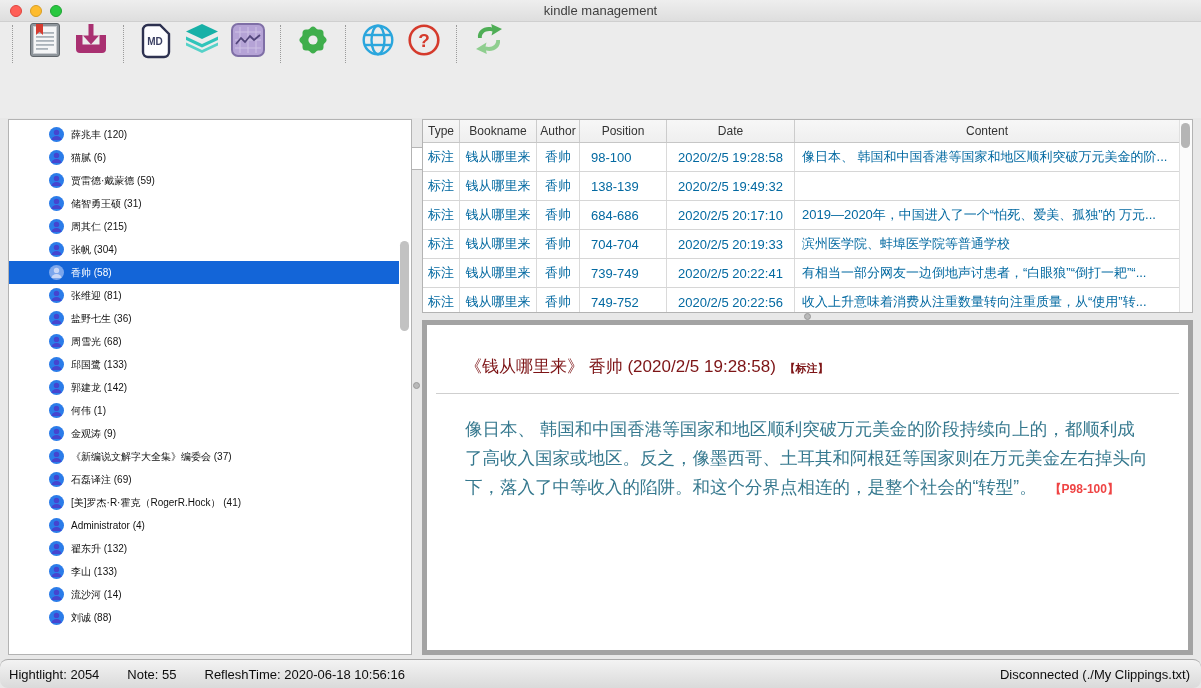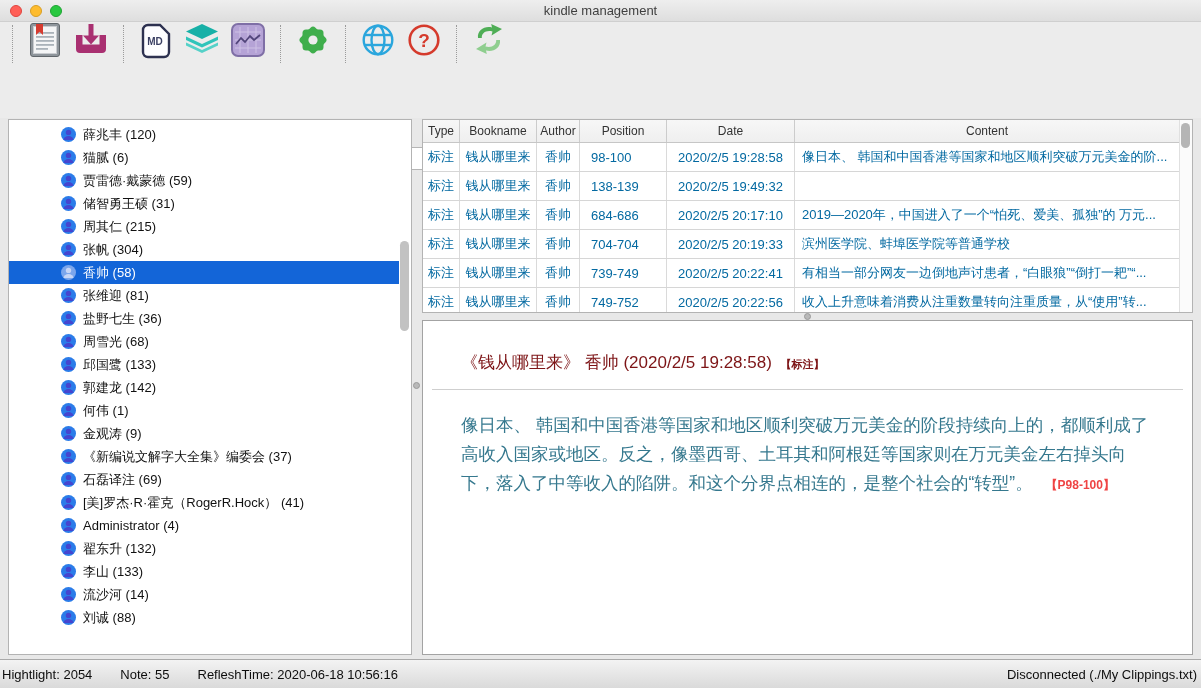--- a/index.html
+++ b/index.html
@@ -42,22 +42,22 @@
   .chev { width:0; height:0; border-left:4px solid transparent; border-right:4px solid transparent; }
   .chev.up { border-bottom:4px solid #fff; }
   .chev.down { border-top:4px solid #fff; }
   .search-btn { position:absolute; left:1161px; top:79px; width:31px; height:27px;
     background:linear-gradient(#fefefe,#ebebeb); border:1px solid #a9a9a9; border-radius:4px;
     display:flex; align-items:center; justify-content:center; }
   
   .sidebar-panel { position:absolute; left:8px; top:119px; width:404px; height:536px;
     background:#fff; border:1px solid #b3b3b3; overflow:hidden; }
   .s-list { padding-top:3px; }
-  .s-item { height:23px; display:flex; align-items:center; padding-left:52px; gap:7px;
-    font-size:13px; color:#111; white-space:nowrap; width:390px; }
+  .s-item { height:23px; display:flex; align-items:center; padding-left:40px; gap:7px;
+    font-size:10px; color:#111; white-space:nowrap; width:390px; }
   .s-item.selected { background:#1365d8; color:#ffffff; }
   .p-ic { width:15px; height:15px; display:inline-flex; flex:0 0 15px; }
   .pc { fill:#2b7ce9; } .pp { fill:#4545cf; }
   .s-item.selected .pc { fill:#7ba6ec; } .s-item.selected .pp { fill:#c7d6f6; }
   .sb-thumb { position:absolute; right:2px; top:121px; width:9px; height:90px;
     background:#c2c2c2; border-radius:5px; }
   
   .dimple { position:absolute; width:7px; height:7px; border-radius:50%;
     background:#b9b9b9; border:1px solid #9a9a9a; }
   .dimple.v { left:413px; top:382px; }
@@ -77,30 +77,30 @@
   .t-row .c { font-size:13px; color:#0369a1; display:flex; align-items:center;
     border-right:1px solid #dadada; height:100%; white-space:nowrap; overflow:hidden; }
   .w-type{ width:37px; justify-content:center; }
   .w-book{ width:77px; justify-content:center; }
   .w-auth{ width:43px; justify-content:center; }
   .w-pos { width:87px; padding-left:11px; }
   .w-date{ width:128px; justify-content:center; }
   .w-cont{ flex:1; padding-left:7px; border-right:none !important; }
   
   .detail-panel { position:absolute; left:422px; top:320px; width:771px; height:335px;
-    background:#fff; border:1px solid #a3a3a3; overflow:hidden; }
+    background:#fff; border:5px solid #a3a3a3; overflow:hidden; }
   .d-head { margin:30px 12px 0 38px; color:#7d1416; font-size:17px; }
   .d-tag { font-size:11px; color:#7d1416; margin-left:4px; font-weight:bold; }
   .d-rule { border-top:1px solid #cfcfcf; margin:15px 9px 0 9px; }
   .d-body { margin:21px 40px 0 38px; font-size:17.5px; line-height:29px; color:#35788e; }
   .d-ref { font-size:12px; color:#ef4444; font-weight:bold; margin-left:8px; }
   
   .statusbar { position:absolute; left:0; top:659px; width:100%; height:29px;
     background:linear-gradient(#f3f3f3,#dadada); border-top:1px solid #a9a9a9;
-    display:flex; align-items:center; padding:0 2px; font-size:13px; color:#0d0d0d; }
+    display:flex; align-items:center; padding:0 9px; font-size:13px; color:#0d0d0d;border-radius:8px; }
   .st-item { margin-right:28px; }
   .st-right { margin-left:auto; margin-right:2px; }
 </style>
 </head>
 <body>
 
 <div class="titlebar">
   <div class="traffic">
     <span class="tl red"></span>
     <span class="tl yellow"></span>

